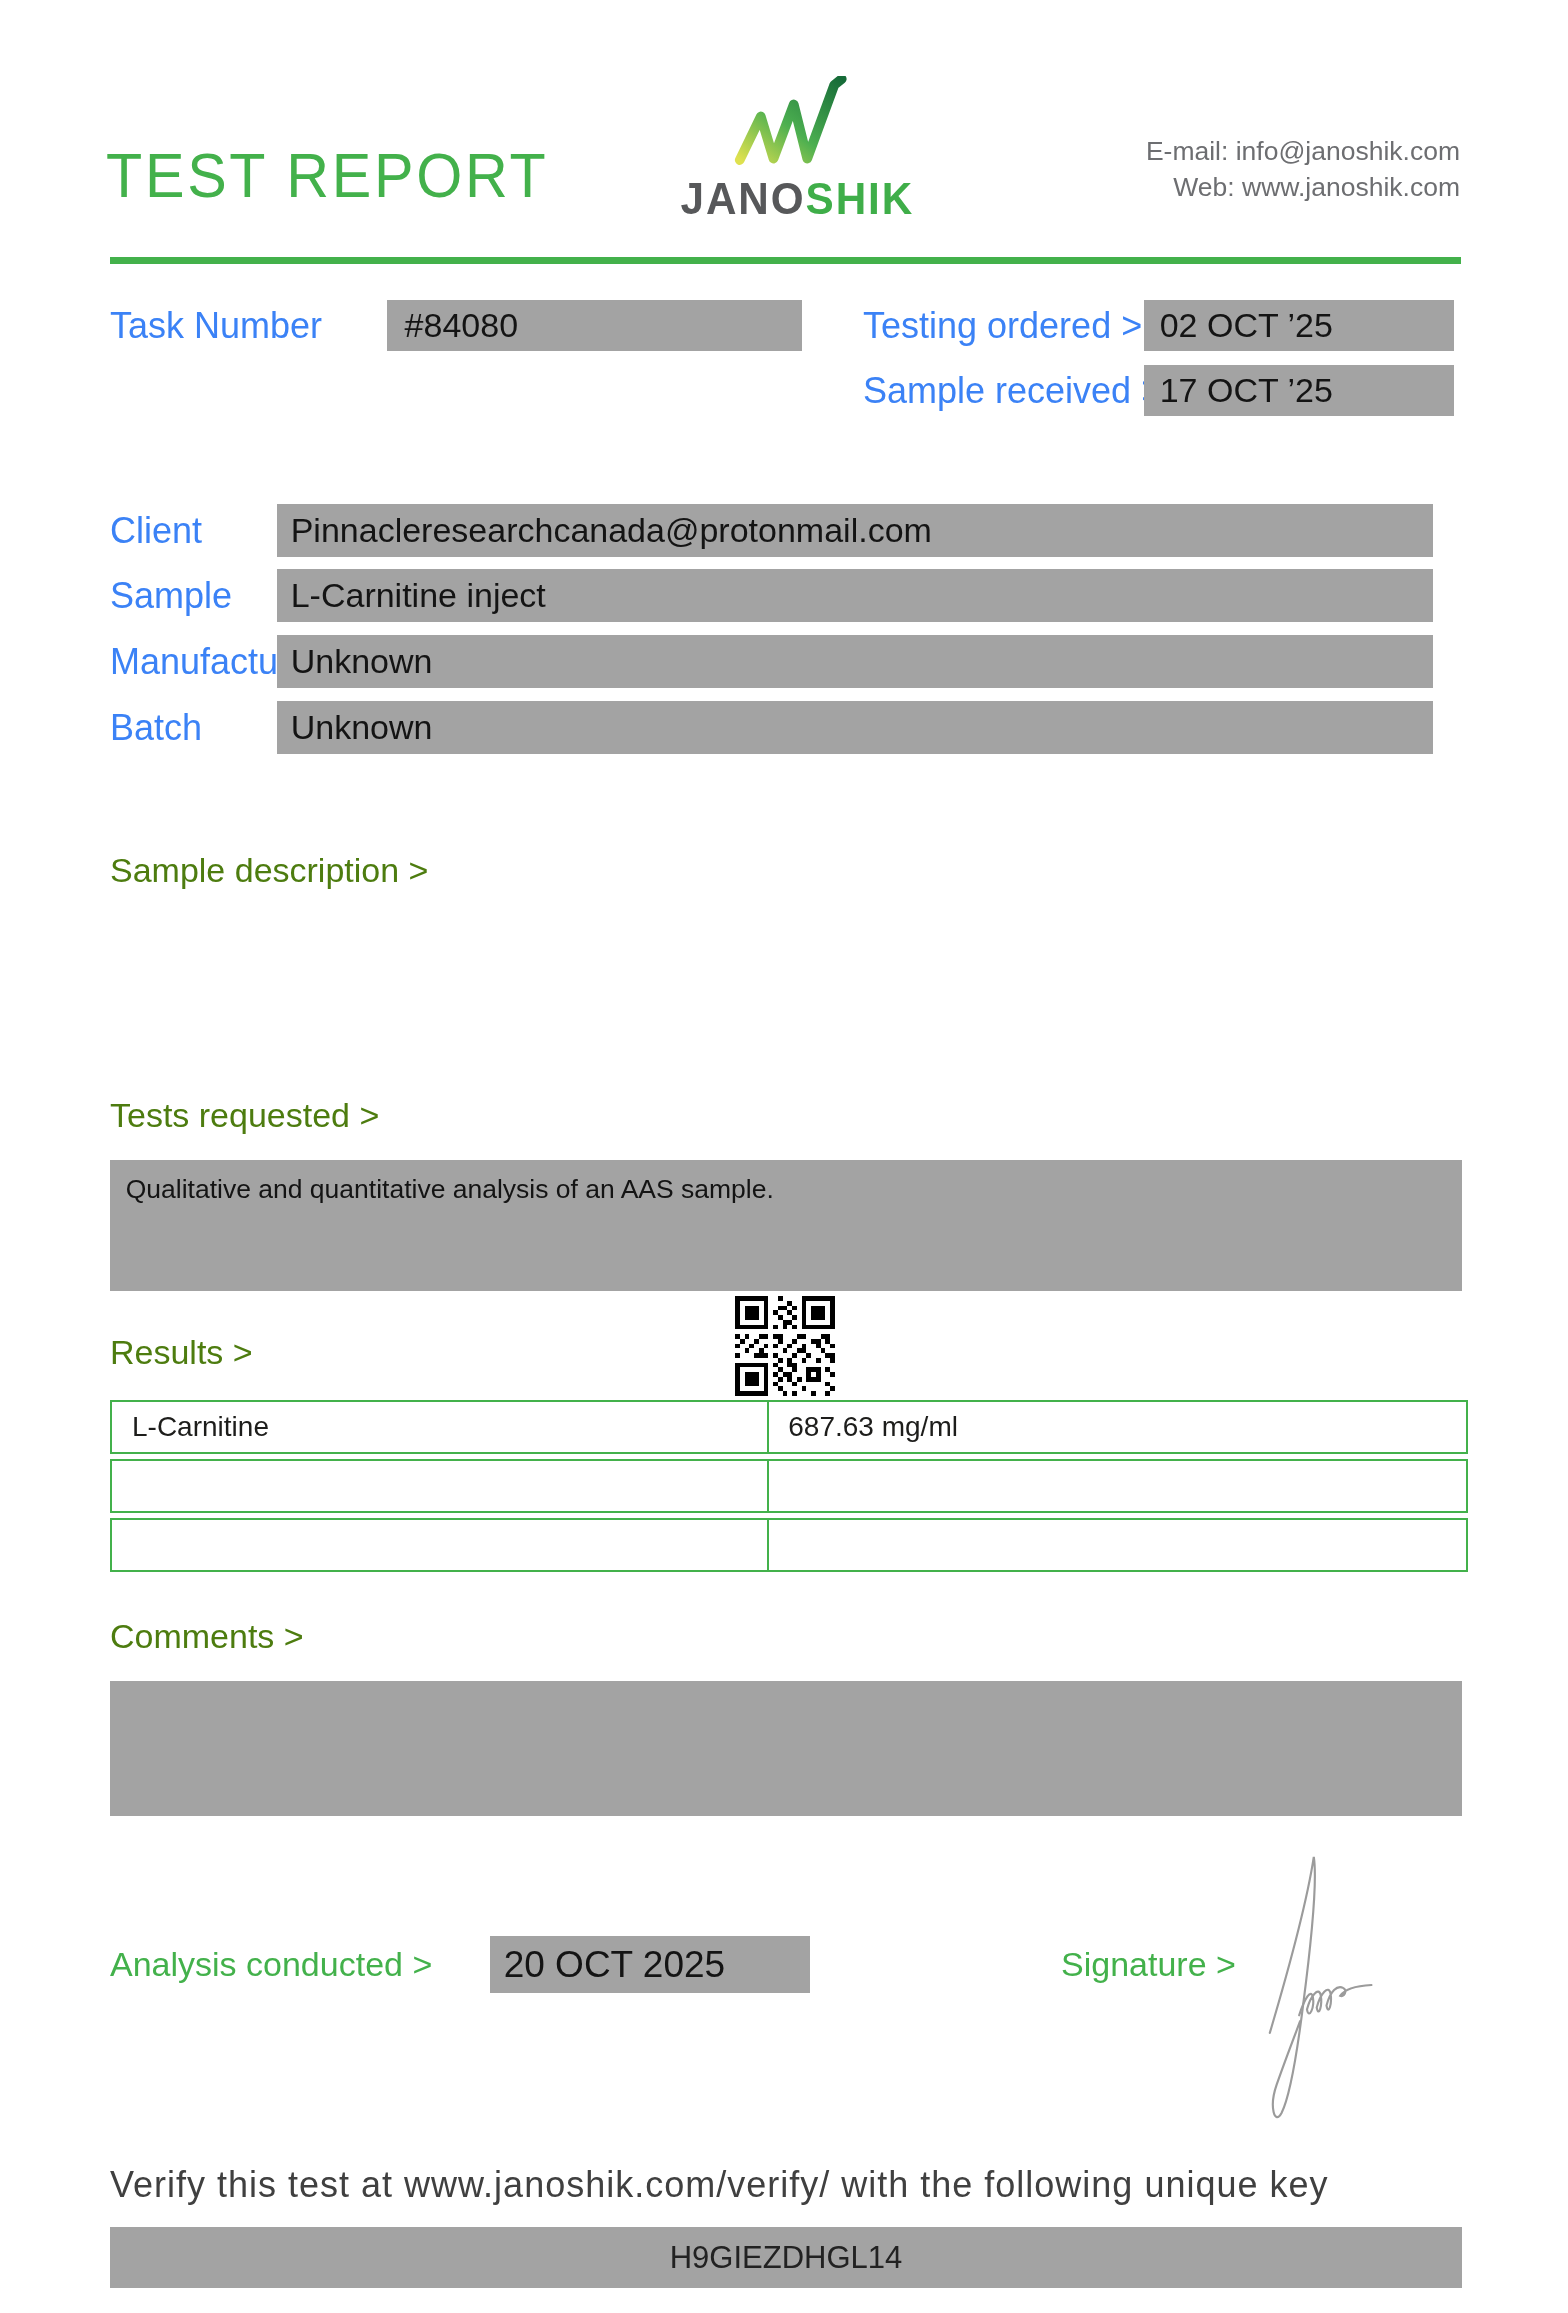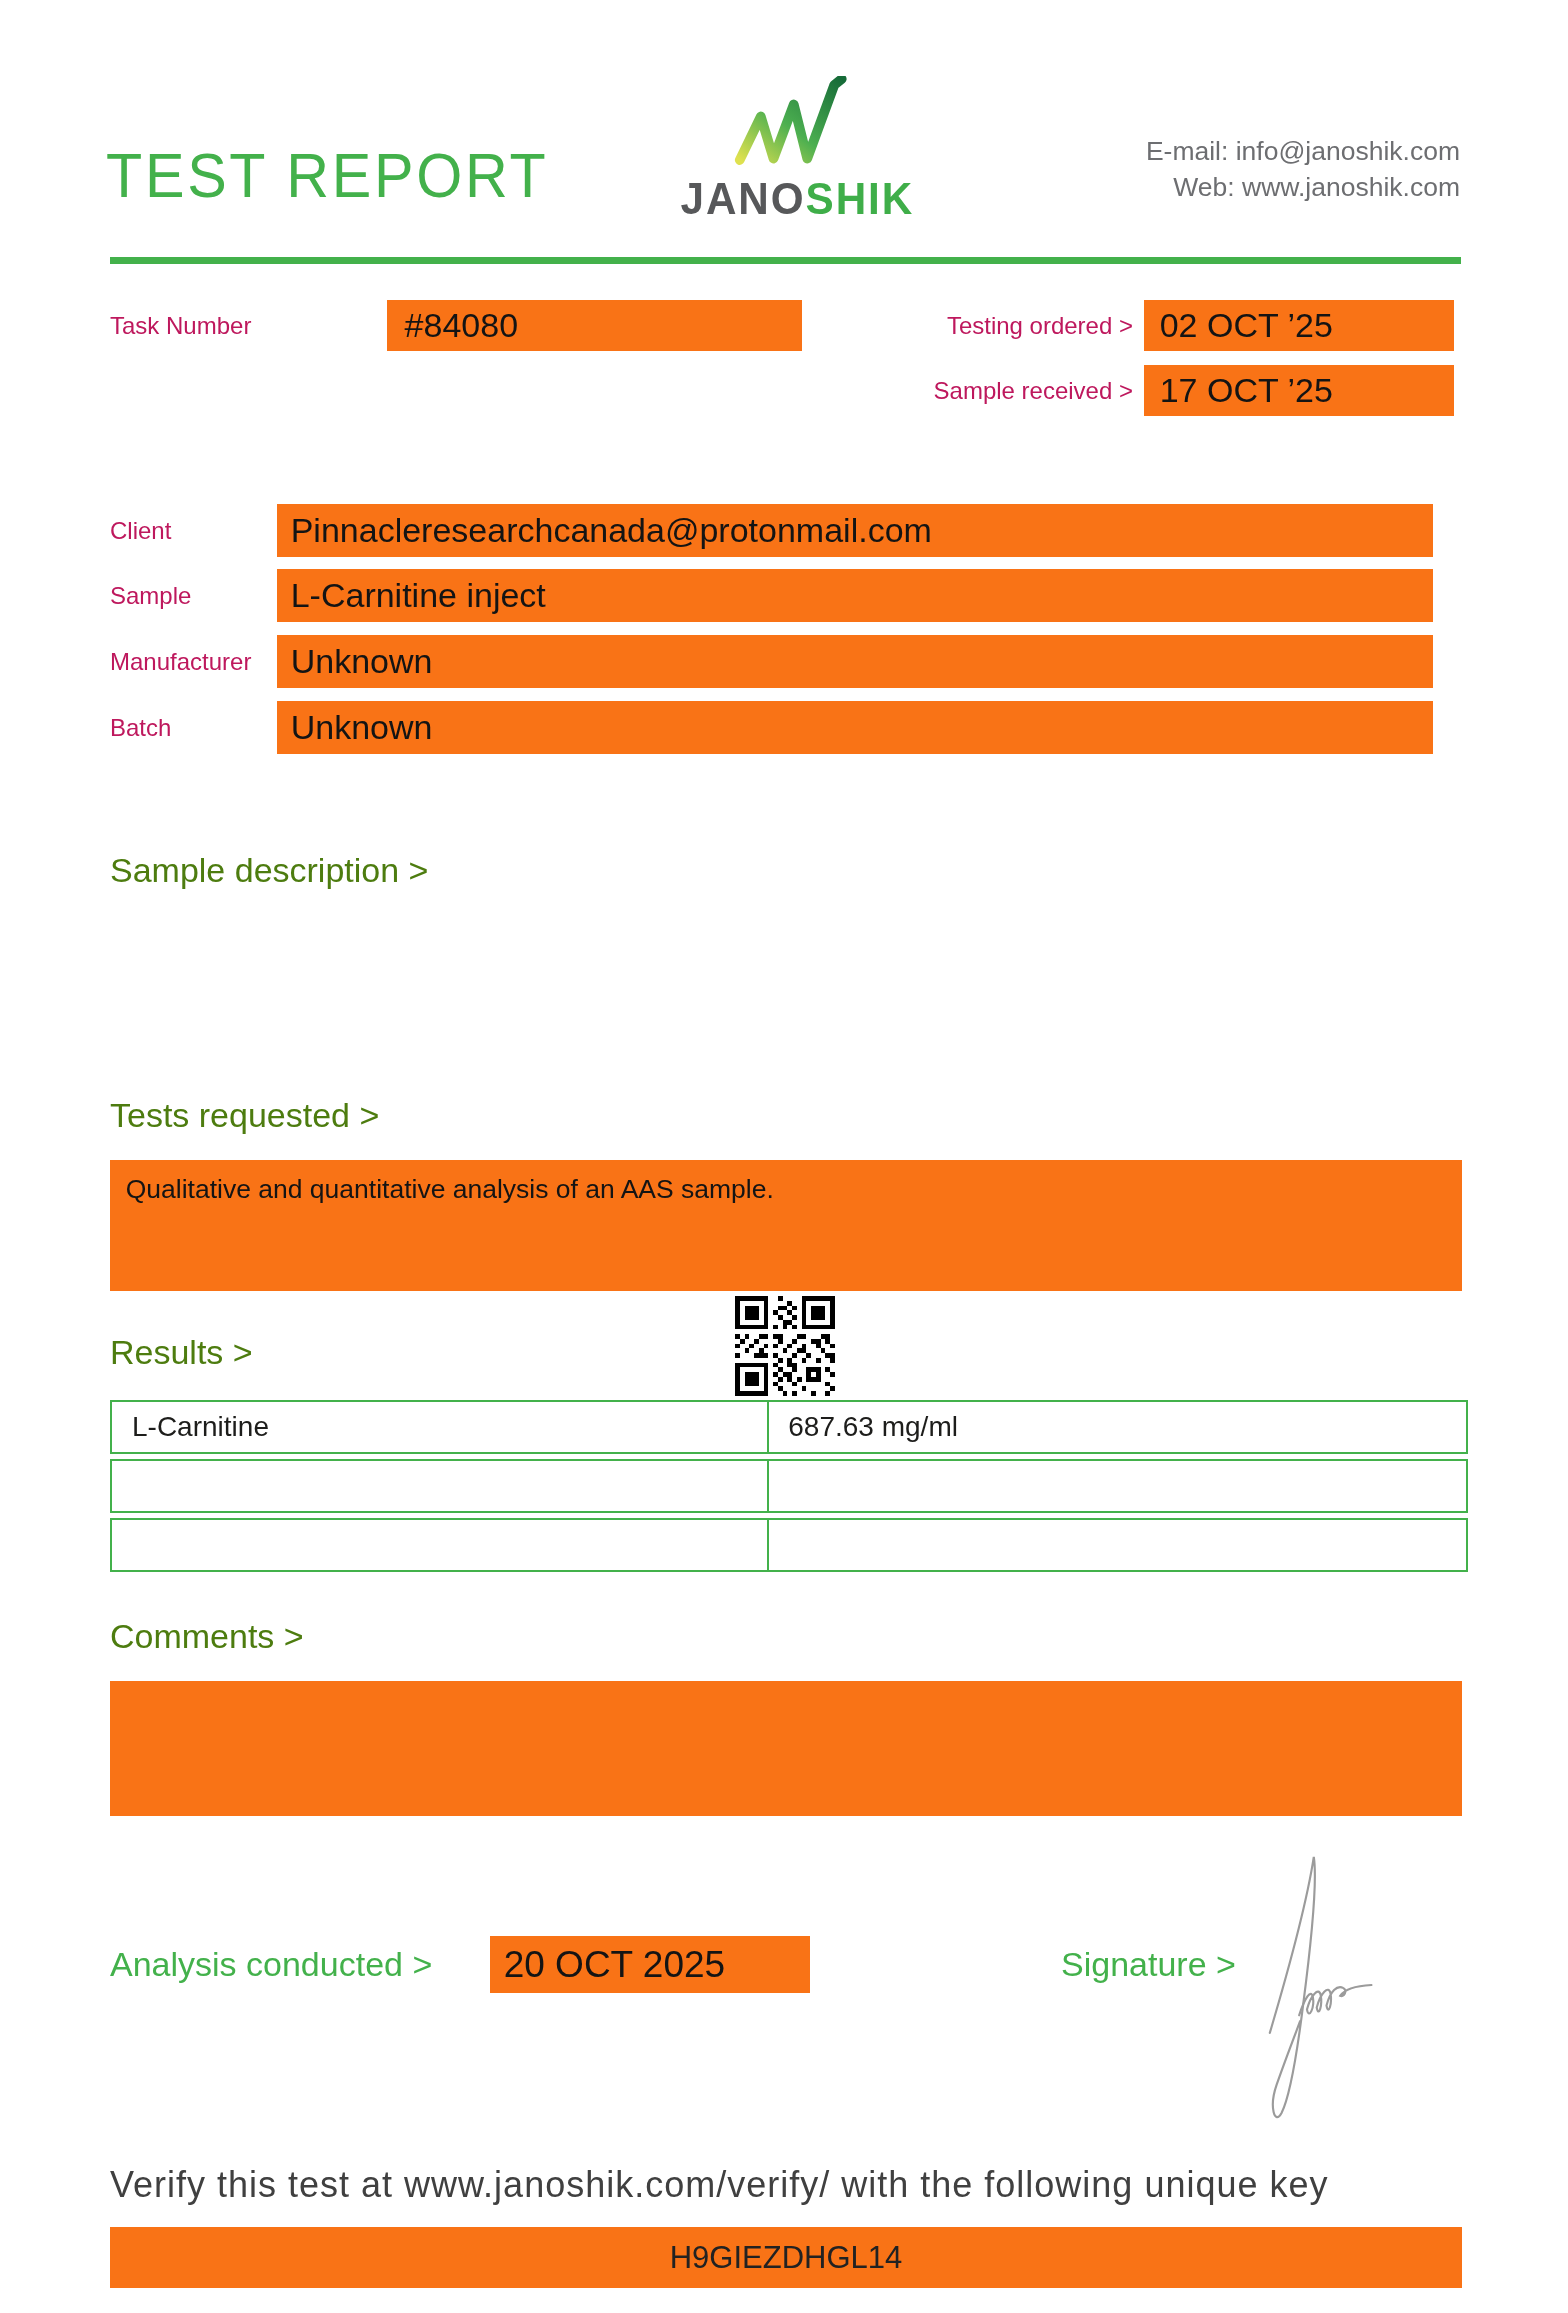--- a/index.html
+++ b/index.html
@@ -1,35 +1,35 @@
 <!DOCTYPE html>
 <html><head>
 <meta charset="utf-8">
 <style>
   html,body{margin:0;padding:0;background:#fff;}
   #page{position:relative;width:1568px;height:2313px;background:#ffffff;
         font-family:"Liberation Sans", sans-serif;color:#1d1d1b;overflow:hidden;}
 
   .abs{position:absolute;}
   .green{color:#43b14b;}
-  .gbox{background:#f97316;}
+  .gbox{background:#a3a3a3;}
 
   
   .title{left:106px;top:139px;font-size:63px;letter-spacing:2.9px;color:#43b14b;
          transform:scaleX(0.94);transform-origin:left top;white-space:nowrap;}
   .logo-wrap{left:676px;top:76px;width:225px;text-align:center;}
   .logo-word{font-size:44px;font-weight:700;letter-spacing:2px;white-space:nowrap;
              transform:scaleX(0.96);transform-origin:center top;margin-top:3.9px;}
   .logo-word .jano{color:#57585a;}
   .logo-word .shik{color:#3fae49;}
   .contact{right:108px;top:133px;text-align:right;font-size:26.5px;line-height:36px;color:#6d6e71;}
   .hr-green{left:110px;top:257px;width:1351px;height:6.9px;background:#43b14b;}
 
   
-  .field-label{font-size:24px;color:#be185d;white-space:nowrap;}
+  .field-label{font-size:36px;color:#3b82f6;white-space:nowrap;}
   .value-text{font-size:34px;color:#141414;white-space:nowrap;}
   .task-label{left:110px;top:300px;line-height:51px;}
   .task-box{left:387px;top:300px;width:397px;height:51px;line-height:51px;padding-left:17.6px;}
   .date-label{left:863px;width:270px;text-align:right;line-height:51px;}
   .date-box{left:1144px;width:294px;height:51px;line-height:51px;padding-left:15.7px;}
 
   .info-label{left:110px;height:53px;line-height:53px;}
   .info-box{left:277px;width:1142px;height:53px;line-height:53px;padding-left:13.7px;}
 
   .section-head{left:110px;font-size:34px;color:#4d7c0f;white-space:nowrap;}

